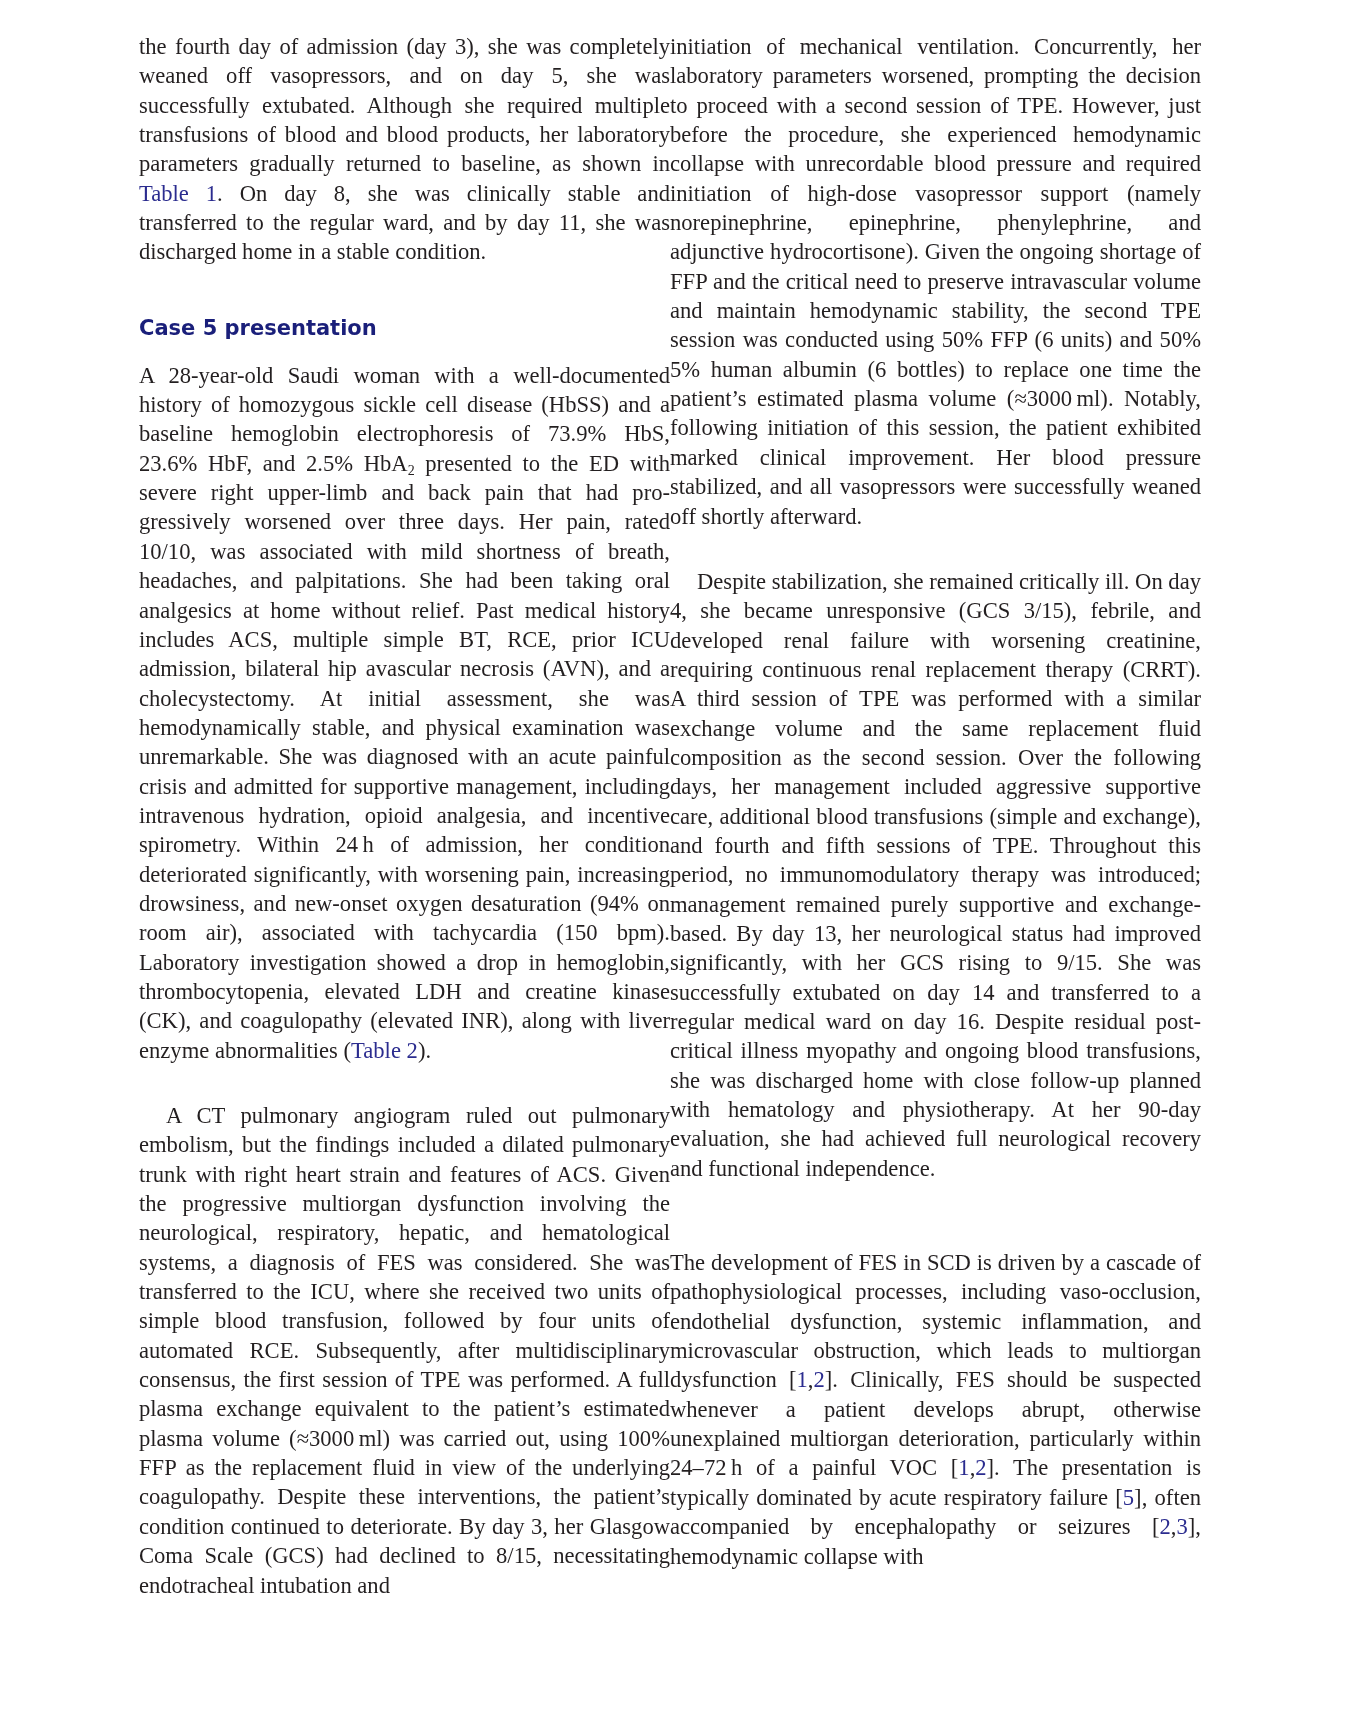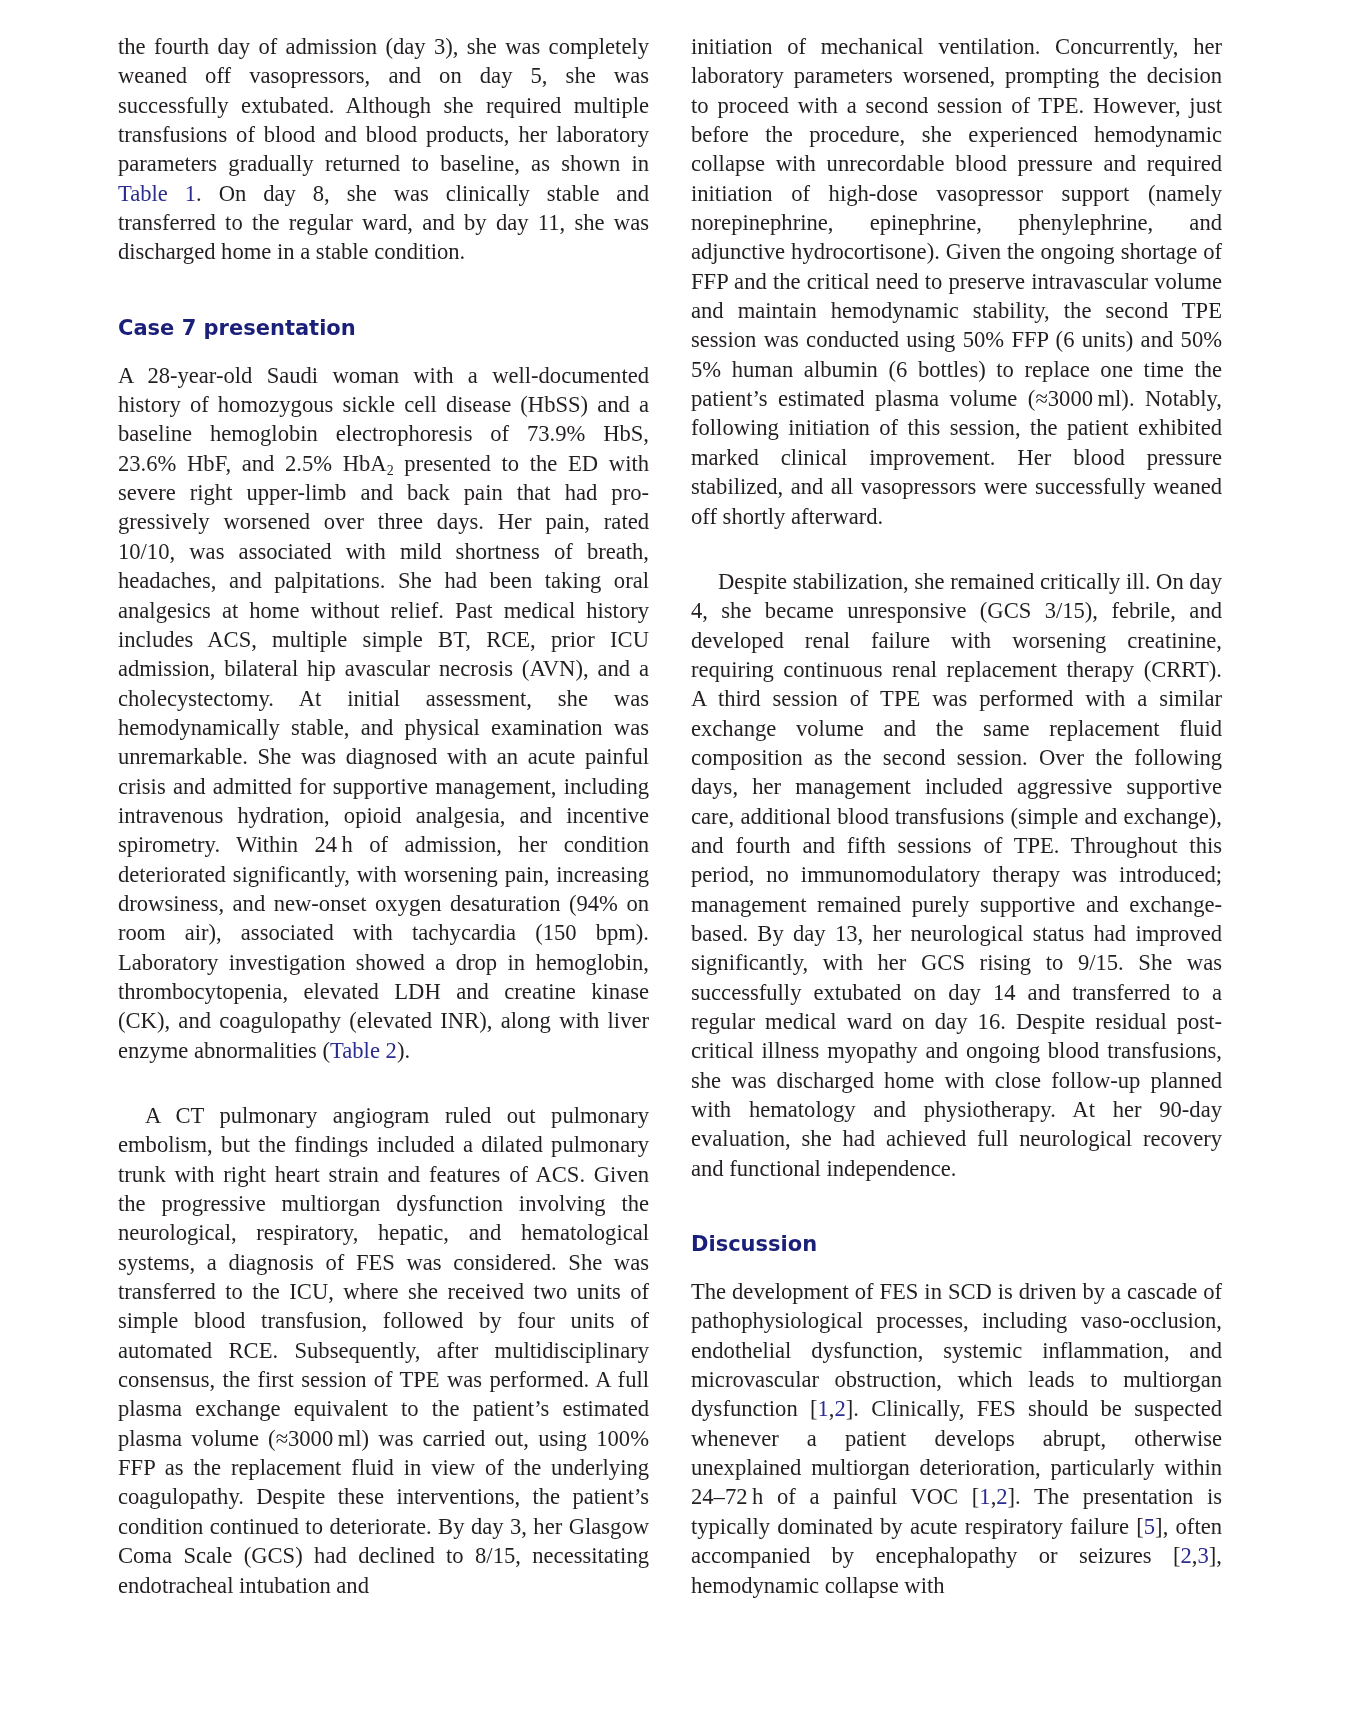--- a/index.html
+++ b/index.html
@@ -14,21 +14,21 @@
     overflow: hidden;
     color: #231f20;
     font-family: "Liberation Serif", "DejaVu Serif", serif;
   }
   .page {
     position: absolute;
     left: 118px;
     top: 32px;
     width: 1104px;
     display: flex;
-    justify-content: space-between;
+    justify-content: center;
   }
   .column {
     width: 531px;
   }
   .para {
     margin: 0;
     font-size: 22.6px;
     line-height: 29.35px;
     text-align: justify;
     hyphens: manual;
@@ -60,33 +60,32 @@
 </style>
 </head>
 <body>
 
 <div class="page">
 
   <div class="column">
     <p class="para"><span>the fourth day of admission (day 3), she was com­pletely weaned off vasopressors, and on day 5, she was successfully extubated. Although she required multiple transfusions of blood and blood products, her labora­tory parameters gradually returned to baseline, as shown in </span><a class="link">Table 1</a><span>. On day 8, she was clinically stable and transferred to the regular ward, and by day 11, she was discharged home in a stable condition.</span></p>
 
     <div class="gap-before-heading"></div>
-    <h2 class="heading">Case 7 presentation</h2>
+    <h2 class="heading">Case 5 presentation</h2>
     <div class="gap-after-heading"></div>
 
     <p class="para"><span>A 28-year-old Saudi woman with a well-documented history of homozygous sickle cell disease (HbSS) and a baseline hemoglobin electrophoresis of 73.9% HbS, 23.6% HbF, and 2.5% HbA</span><sub>2</sub><span> presented to the ED with severe right upper-limb and back pain that had pro­gressively worsened over three days. Her pain, rated 10/10, was associated with mild shortness of breath, headaches, and palpitations. She had been taking oral analgesics at home without relief. Past medical history includes ACS, multiple simple BT, RCE, prior ICU admission, bilateral hip avascular necrosis (AVN), and a cholecystectomy. At initial assessment, she was hemodynamically stable, and physical examination was unremarkable. She was diagnosed with an acute painful crisis and admitted for supportive manage­ment, including intravenous hydration, opioid analge­sia, and incentive spirometry. Within 24 h of admission, her condition deteriorated significantly, with worsen­ing pain, increasing drowsiness, and new-onset oxygen desaturation (94% on room air), associated with tachycardia (150 bpm). Laboratory investigation showed a drop in hemoglobin, thrombocytopenia, ele­vated LDH and creatine kinase (CK), and coagulopa­thy (elevated INR), along with liver enzyme abnormalities (</span><a class="link">Table 2</a><span>).</span></p>
 
     <p class="para indent">A CT pulmonary angiogram ruled out pulmonary embolism, but the findings included a dilated pulmo­nary trunk with right heart strain and features of ACS. Given the progressive multiorgan dysfunction involving the neurological, respiratory, hepatic, and hematological systems, a diagnosis of FES was considered. She was transferred to the ICU, where she received two units of simple blood transfusion, followed by four units of automated RCE. Subsequently, after multidisciplinary consensus, the first session of TPE was performed. A full plasma exchange equivalent to the patient’s esti­mated plasma volume (≈3000 ml) was carried out, using 100% FFP as the replacement fluid in view of the underlying coagulopathy. Despite these interventions, the patient’s condition continued to deteriorate. By day 3, her Glasgow Coma Scale (GCS) had declined to 8/15, necessitating endotracheal intubation and</p>
   </div>
 
   <div class="column">
     <p class="para">initiation of mechanical ventilation. Concurrently, her laboratory parameters worsened, prompting the deci­sion to proceed with a second session of TPE. However, just before the procedure, she experienced hemody­namic collapse with unrecordable blood pressure and required initiation of high-dose vasopressor support (namely norepinephrine, epinephrine, phenylephrine, and adjunctive hydrocortisone). Given the ongoing shortage of FFP and the critical need to preserve intra­vascular volume and maintain hemodynamic stability, the second TPE session was conducted using 50% FFP (6 units) and 50% 5% human albumin (6 bottles) to replace one time the patient’s estimated plasma volume (≈3000 ml). Notably, following initiation of this session, the patient exhibited marked clinical improvement. Her blood pressure stabilized, and all vasopressors were successfully weaned off shortly afterward.</p>
 
     <p class="para indent">Despite stabilization, she remained critically ill. On day 4, she became unresponsive (GCS 3/15), febrile, and developed renal failure with worsening creatinine, requiring continuous renal replacement therapy (CRRT). A third session of TPE was performed with a similar exchange volume and the same replacement fluid composition as the second session. Over the fol­lowing days, her management included aggressive sup­portive care, additional blood transfusions (simple and exchange), and fourth and fifth sessions of TPE. Throughout this period, no immunomodulatory ther­apy was introduced; management remained purely supportive and exchange-based. By day 13, her neuro­logical status had improved significantly, with her GCS rising to 9/15. She was successfully extubated on day 14 and transferred to a regular medical ward on day 16. Despite residual post-critical illness myopathy and ongoing blood transfusions, she was discharged home with close follow-up planned with hematology and physiotherapy. At her 90-day evaluation, she had achieved full neurological recovery and functional independence.</p>
 
     <div class="gap-before-heading"></div>
-    <h2 class="heading">Discussion</h2>
     <div class="gap-after-heading"></div>
 
     <p class="para"><span>The development of FES in SCD is driven by a cas­cade of pathophysiological processes, including vaso-occlusion, endothelial dysfunction, systemic inflammation, and microvascular obstruction, which leads to multiorgan dysfunction [</span><a class="link">1</a><span>,</span><a class="link">2</a><span>]. Clinically, FES should be suspected whenever a patient develops abrupt, otherwise unexplained multiorgan deteriora­tion, particularly within 24–72 h of a painful VOC [</span><a class="link">1</a><span>,</span><a class="link">2</a><span>]. The presentation is typically dominated by acute respiratory failure [</span><a class="link">5</a><span>], often accompanied by encepha­lopathy or seizures [</span><a class="link">2</a><span>,</span><a class="link">3</a><span>], hemodynamic collapse with</span></p>
   </div>
 
 </div>
 
 </body></html>

